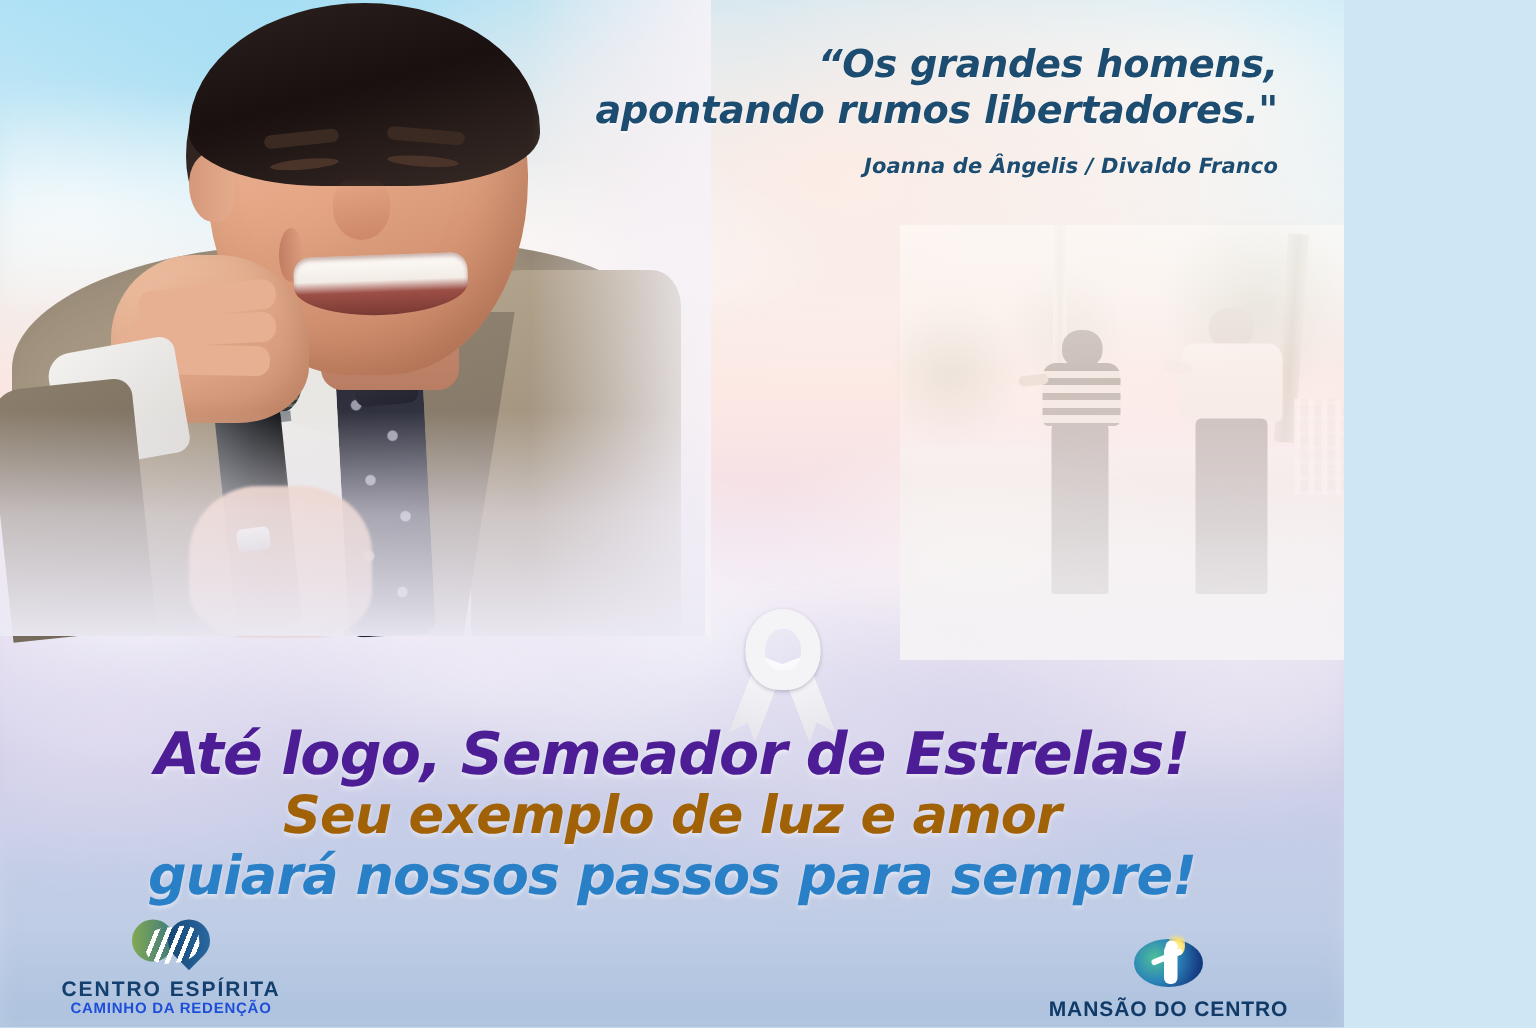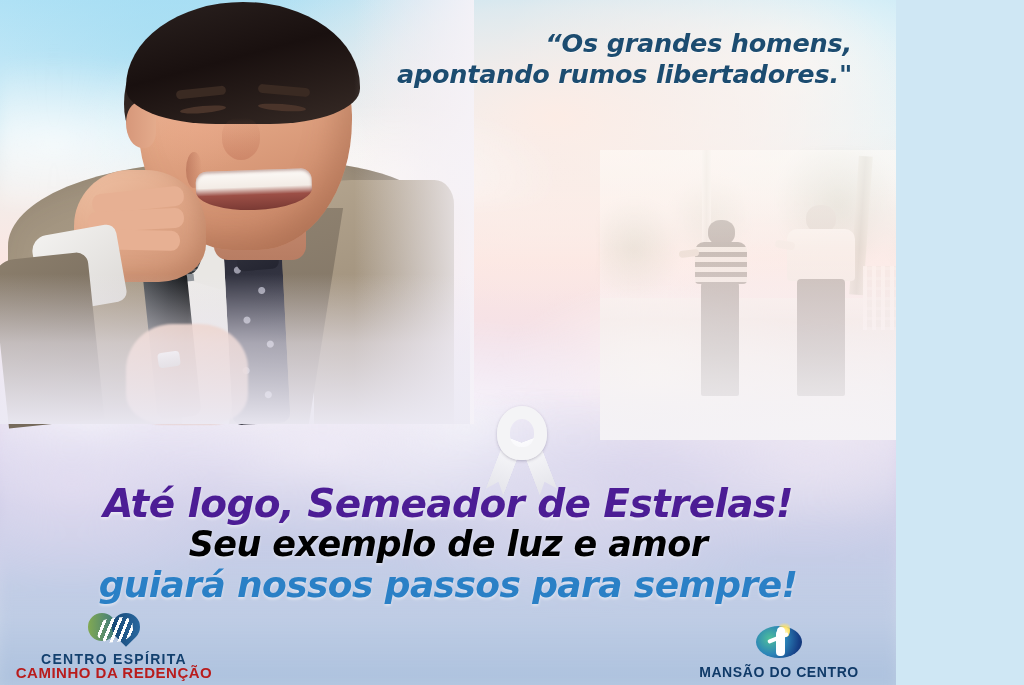--- a/index.html
+++ b/index.html
@@ -396,21 +396,21 @@
     text-align:center;
   }
   .hl {
     font-family:"DejaVu Sans", sans-serif;
     font-style:italic; font-weight:bold;
     letter-spacing:-.6px;
     white-space:nowrap;
     text-shadow:0 2px 3px rgba(255,255,255,.45);
   }
   .hl1 { font-size:39px; line-height:42px; color:#4c1d95; }
-  .hl2 { font-size:35px; line-height:39px; color:#000000; }
+  .hl2 { font-size:35px; line-height:39px; color:#a16207; }
   .hl3 { font-size:36px; line-height:41px; color:#2a80c6; }
 
   
   .logo-left {
     position:absolute; left:14px; bottom:4px; width:200px;
     text-align:center;
   }
   .logo-right {
     position:absolute; right:12px; bottom:4px; width:210px;
     text-align:center;
@@ -449,22 +449,22 @@
   .mark-globe .flame {
     position:absolute; left:23px; top:-3px; width:11px; height:16px;
     background:radial-gradient(circle at 50% 70%, #fff8c8 0%, #ffe36a 40%, rgba(255,220,90,0) 78%);
     border-radius:50% 50% 40% 40%;
   }
   .logo-cap-sm {
     font-size:14px; font-weight:bold; letter-spacing:1.3px;
     color:#13406e; line-height:12px;
   }
   .logo-cap-lg {
-    font-size:15px; font-weight:bold; letter-spacing:.5px;
-    color:#b91c1c; line-height:16px;
+    font-size:10px; font-weight:bold; letter-spacing:.5px;
+    color:#1d4ed8; line-height:16px;
   }
   .logo-cap-one {
     font-size:14px; font-weight:bold; letter-spacing:.6px;
     color:#103a68; line-height:17px;
   }
 </style>
 </head>
 <body>
 
 <div class="poster">
@@ -531,20 +531,21 @@
     <div class="pt-sleeve"></div>
     <div class="pt-hand2"></div>
     <div class="pt-ring"></div>
     <div class="pt-fade-r"></div>
     <div class="pt-fade"></div>
   </div>
 
   <div class="quote">
     <div class="quote-line">“Os grandes homens,</div>
     <div class="quote-line">apontando rumos libertadores."</div>
+    <div class="quote-author">Joanna de Ângelis / Divaldo Franco</div>
   </div>
 
   <div class="ribbon">
     <div class="tail tail-l"></div>
     <div class="tail tail-r"></div>
     <div class="loop"></div>
   </div>
 
   <div class="headline">
     <div class="hl hl1">Até logo, Semeador de Estrelas!</div>

